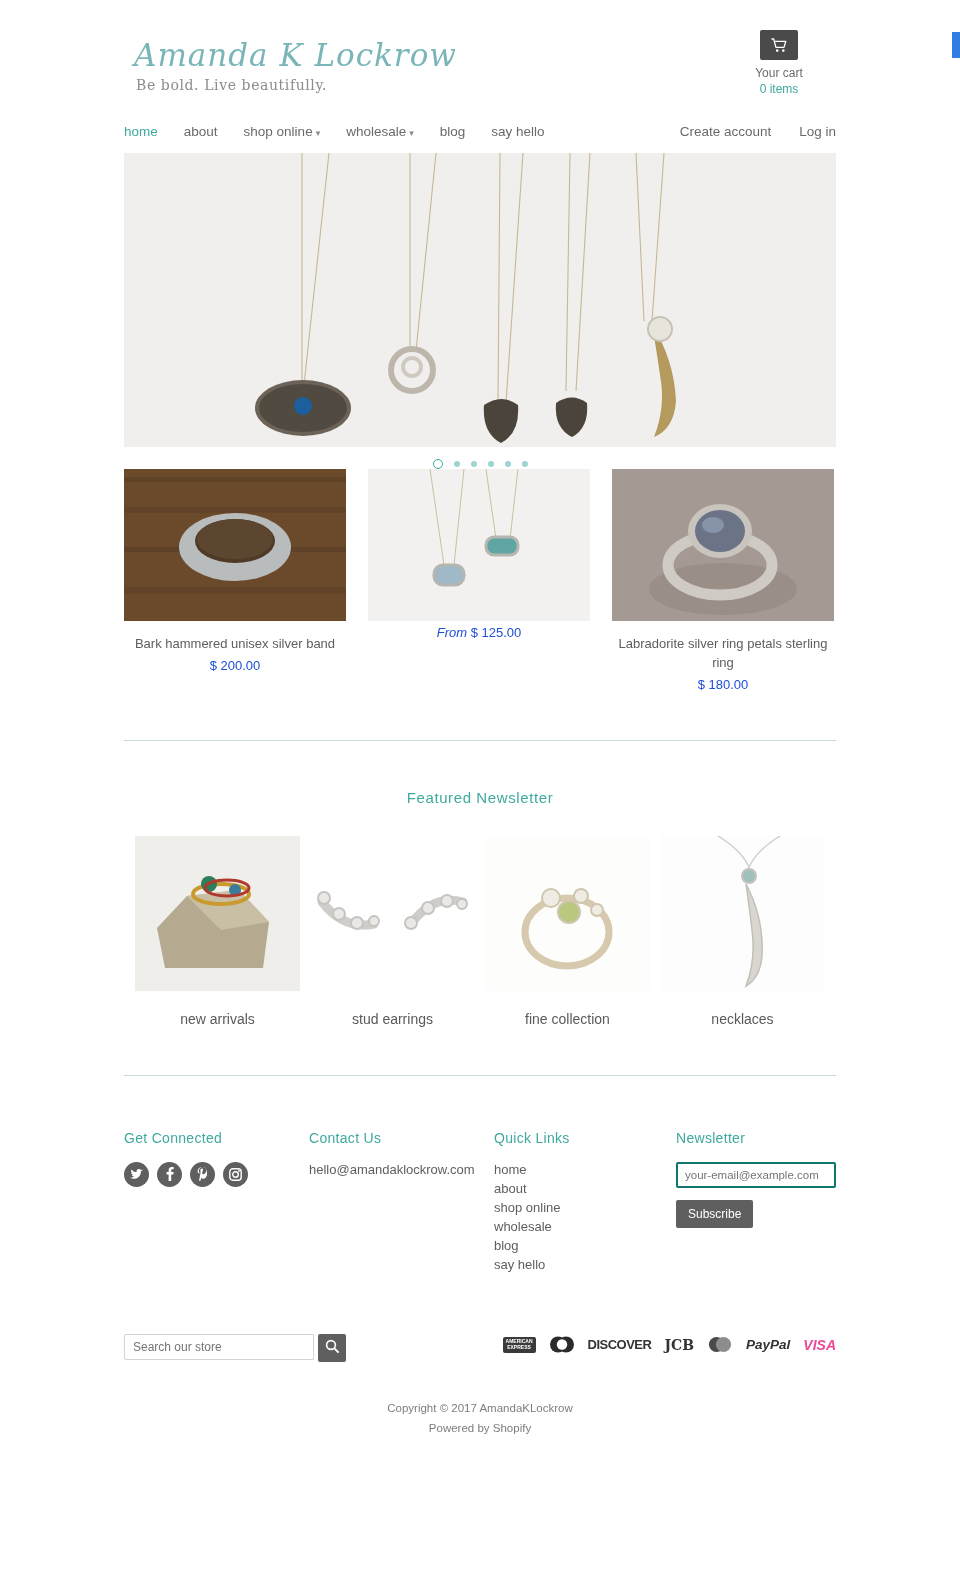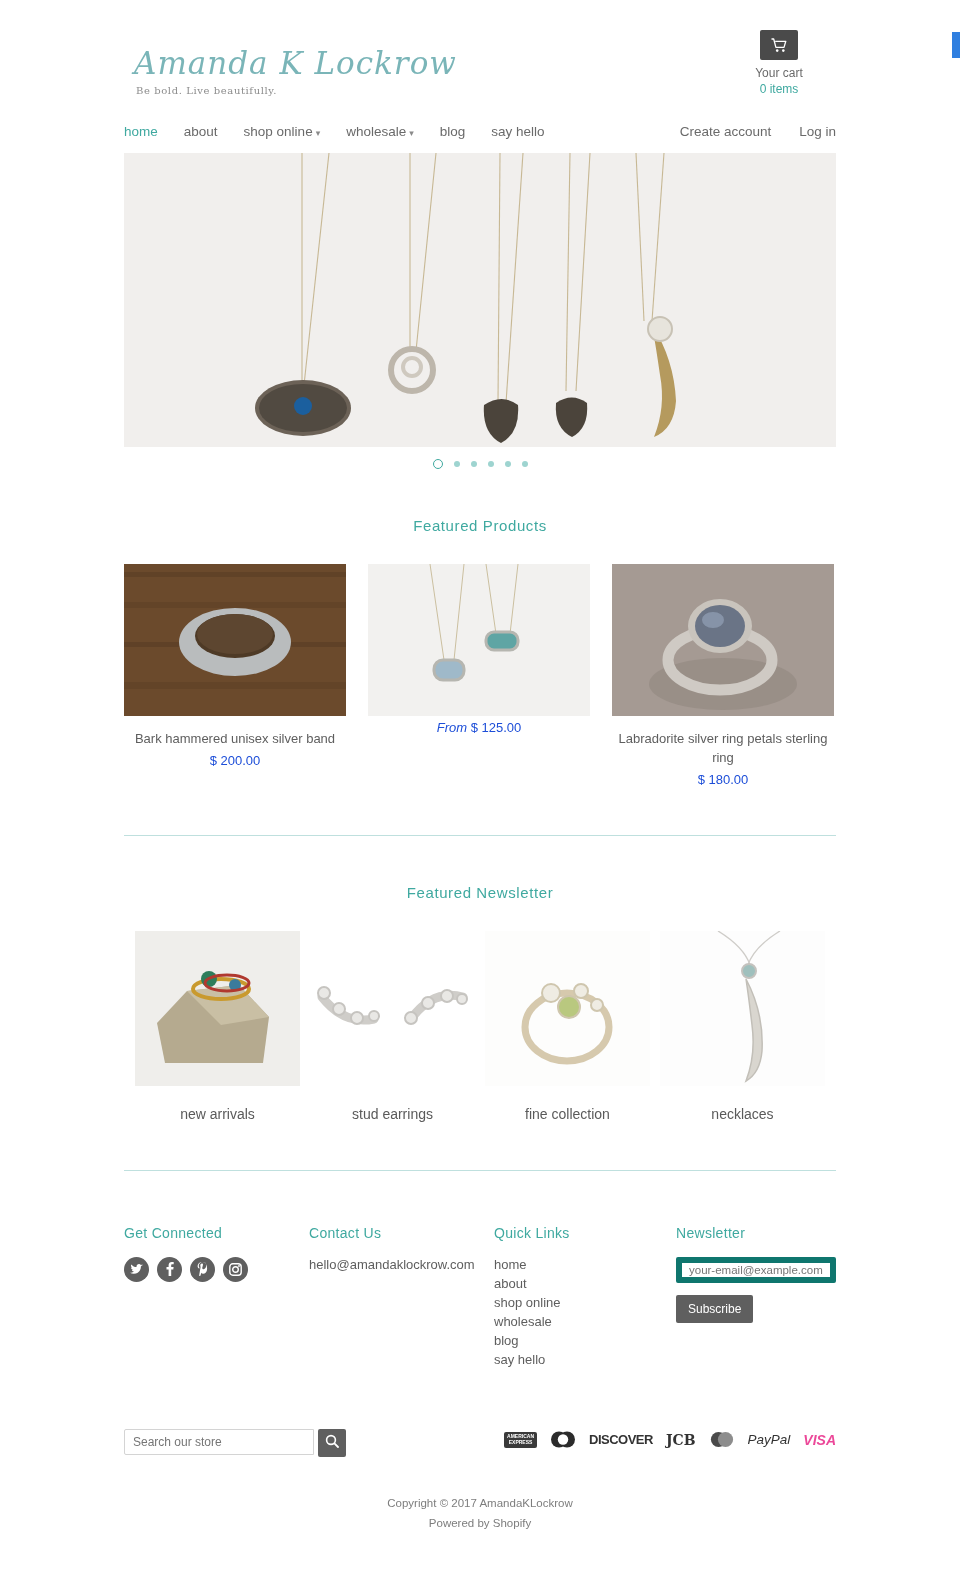--- a/index.html
+++ b/index.html
@@ -9,34 +9,34 @@
     background: #fff;
     font-family: "Liberation Sans", sans-serif;
     color: #5e5e5e;
     font-size: 13px;
   }
   .page { width: 960px; position: relative; overflow: hidden; }
   .container { width: 712px; margin: 0 auto; position: relative; }
 
   
   .header { padding-top: 30px; }
-  .header-inner { display: flex; align-items: flex-end; justify-content: space-between; gap: 28px; }
+  .header-inner { display: flex; align-items: flex-start; justify-content: space-between; gap: 28px; }
   .logo-wrap { padding-left: 10px; padding-top: 8px; }
   .logo-script {
     font-family: "DejaVu Serif", serif;
     font-style: italic;
     font-size: 31px;
     color: #7ab5b8;
     letter-spacing: 1px;
     line-height: 1.1;
     white-space: nowrap;
   }
   .logo-tag {
     font-family: "DejaVu Serif", serif;
-    font-size: 10px;
+    font-size: 14px;
     color: #8c8c8c;
     letter-spacing: 0.6px;
     margin-top: 5px;
     padding-left: 2px;
   }
   .cart-block { text-align: center; width: 110px; padding-right: 4px; }
   .cart-btn {
     width: 38px; height: 30px;
     background: #4a4a4a;
     border-radius: 2px;
@@ -118,21 +118,21 @@
     background: #5f5f5f; color: #fff;
     display: flex; align-items: center; justify-content: center;
     cursor: pointer;
   }
   .footer-text { font-size: 13px; color: #5e5e5e; }
   .quick-links { list-style: none; margin: 0; padding: 0; }
   .quick-links li { margin-bottom: 4px; }
   .quick-links a { color: #5e5e5e; text-decoration: none; font-size: 13px; }
   .newsletter-input {
     width: 160px; height: 26px;
-    border: 6px solid #0f766e;
+    border: 2px solid #0f766e;
     padding: 0 7px;
     font-size: 11.5px;
     color: #9a9a9a;
     font-family: "Liberation Sans", sans-serif;
     border-radius: 2px;
   }
   .subscribe-btn {
     margin-top: 12px;
     background: #5f5f5f; color: #fff;
     border: none; border-radius: 2px;
@@ -162,21 +162,21 @@
     margin-left: 4px;
     display: flex; align-items: center; justify-content: center;
     cursor: pointer;
   }
   .payments { display: flex; align-items: center; gap: 13px; padding-top: 3px; }
   .pay { height: 16px; display: flex; align-items: center; color: #3a3a3a; }
   .pay-amex { background: #3a3a3a; color: #fff; font-size: 5px; padding: 2px 3px; border-radius: 2px; line-height: 1.05; text-align: center; font-weight: bold; }
   .pay-discover { font-weight: bold; font-size: 13px; letter-spacing: -0.5px; color: #333; }
   .pay-jcb { font-weight: bold; font-size: 14px; color: #333; font-family: "DejaVu Serif", serif; text-align: center; }
   .pay-visa { font-style: italic; font-weight: bold; font-size: 14px; color: #ec4899; }
-  .pay-paypal { font-style: italic; font-weight: normal; font-size: 13.5px; color: #333; }
+  .pay-paypal { font-style: italic; font-weight: bold; font-size: 13.5px; color: #333; }
   .copyright { text-align: center; font-size: 11.5px; color: #7d7d7d; margin-top: 36px; line-height: 1.8; padding-bottom: 26px; }
 
   
   .edge-mark { position: absolute; top: 32px; right: 0; width: 8px; height: 26px; background: #2f7fe0; }
 </style>
 </head>
 <body>
 
 <div class="page">
 
@@ -266,21 +266,20 @@
       <span class="dot active"></span>
       <span class="dot"></span>
       <span class="dot"></span>
       <span class="dot"></span>
       <span class="dot"></span>
       <span class="dot"></span>
     </div>
   </div>
 
   <div class="container">
-    <div class="section-title">Featured Products</div>
     <div class="products">
       <div class="product">
         <div class="product-img">
           <svg width="222" height="152" viewBox="0 0 222 152" xmlns="http://www.w3.org/2000/svg" style="display:block">
             <rect width="222" height="152" fill="#6b4a2c"></rect>
             <g opacity="0.35">
               <rect y="8" width="222" height="5" fill="#4d3420"></rect>
               <rect y="38" width="222" height="6" fill="#573a22"></rect>
               <rect y="78" width="222" height="5" fill="#4a3220"></rect>
               <rect y="118" width="222" height="7" fill="#573a22"></rect>

